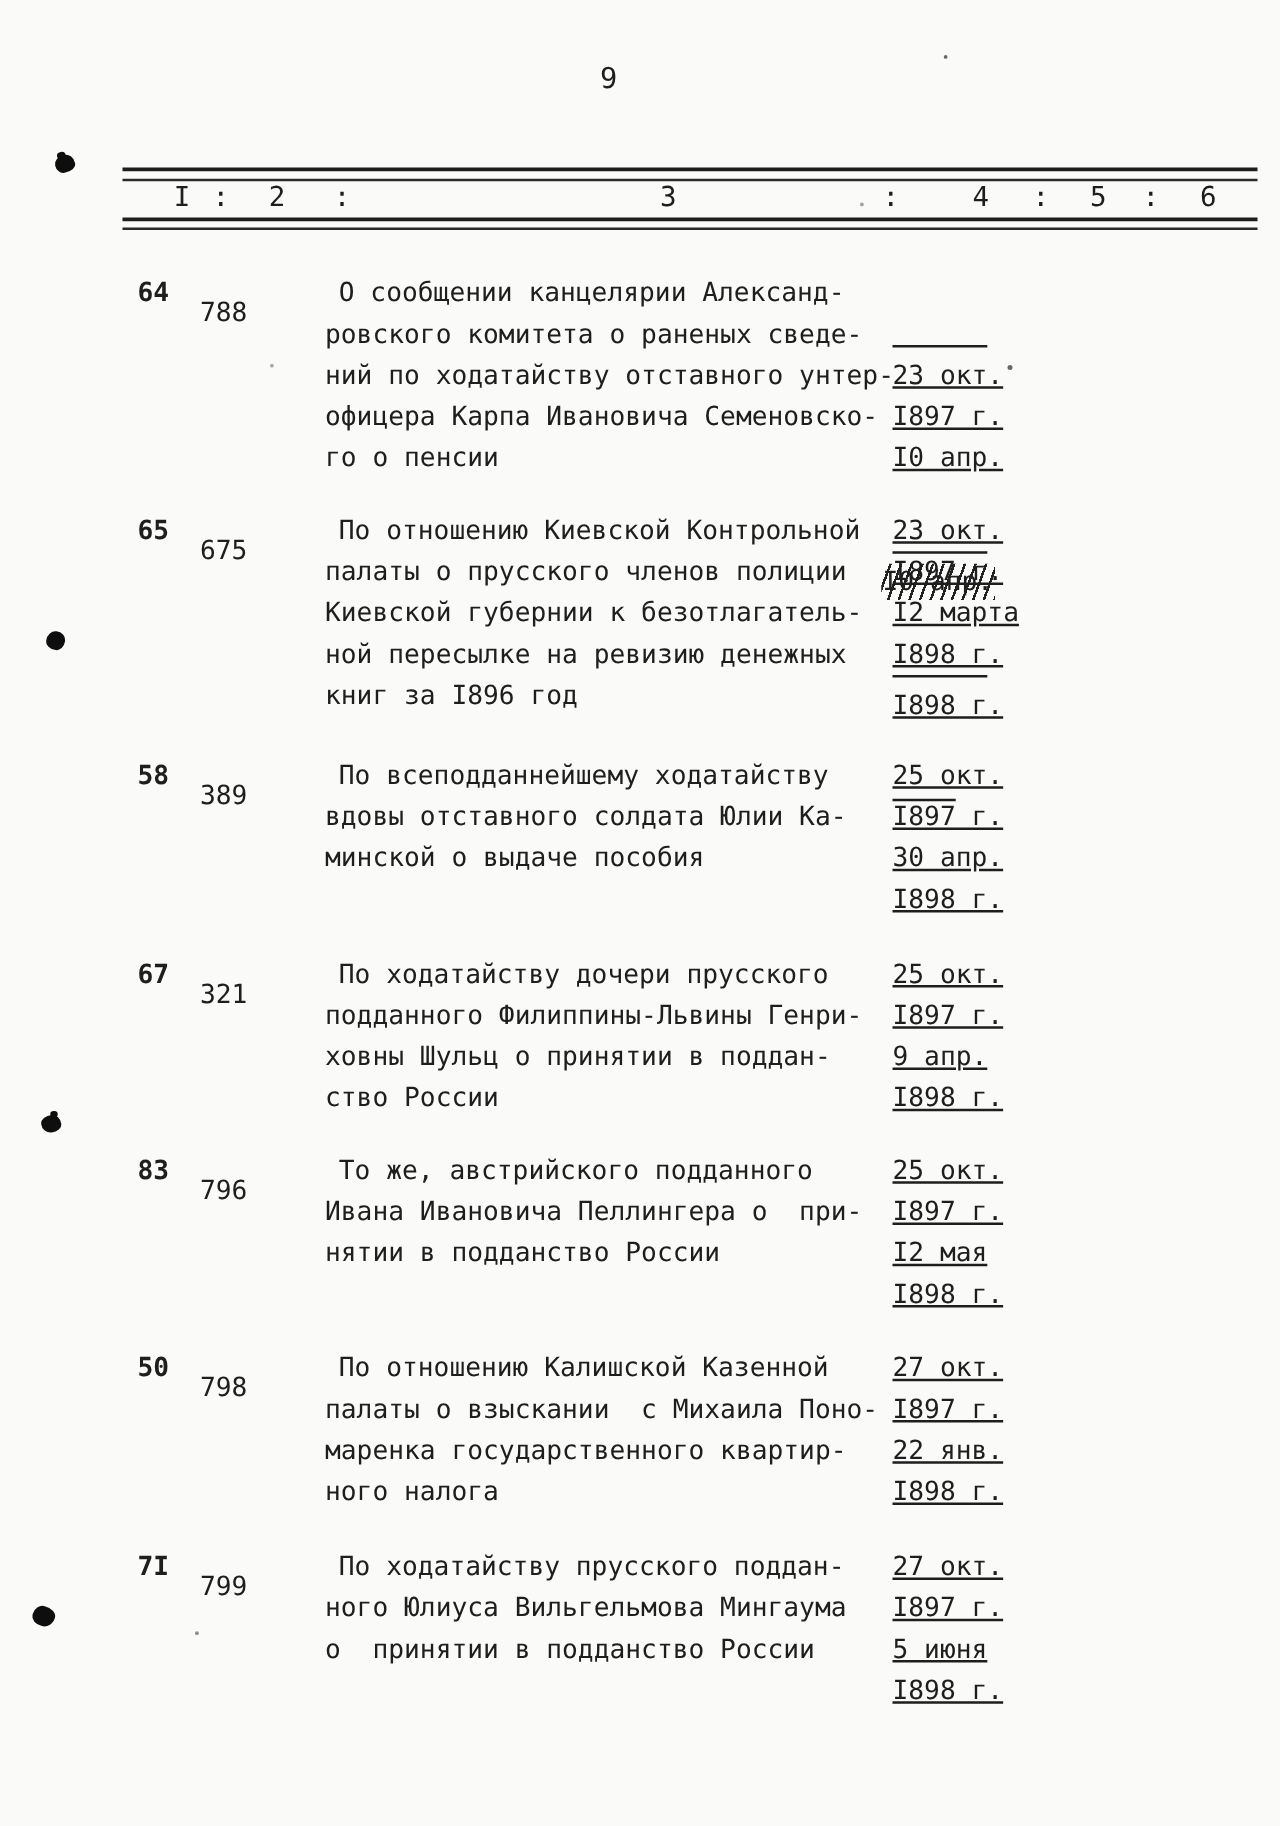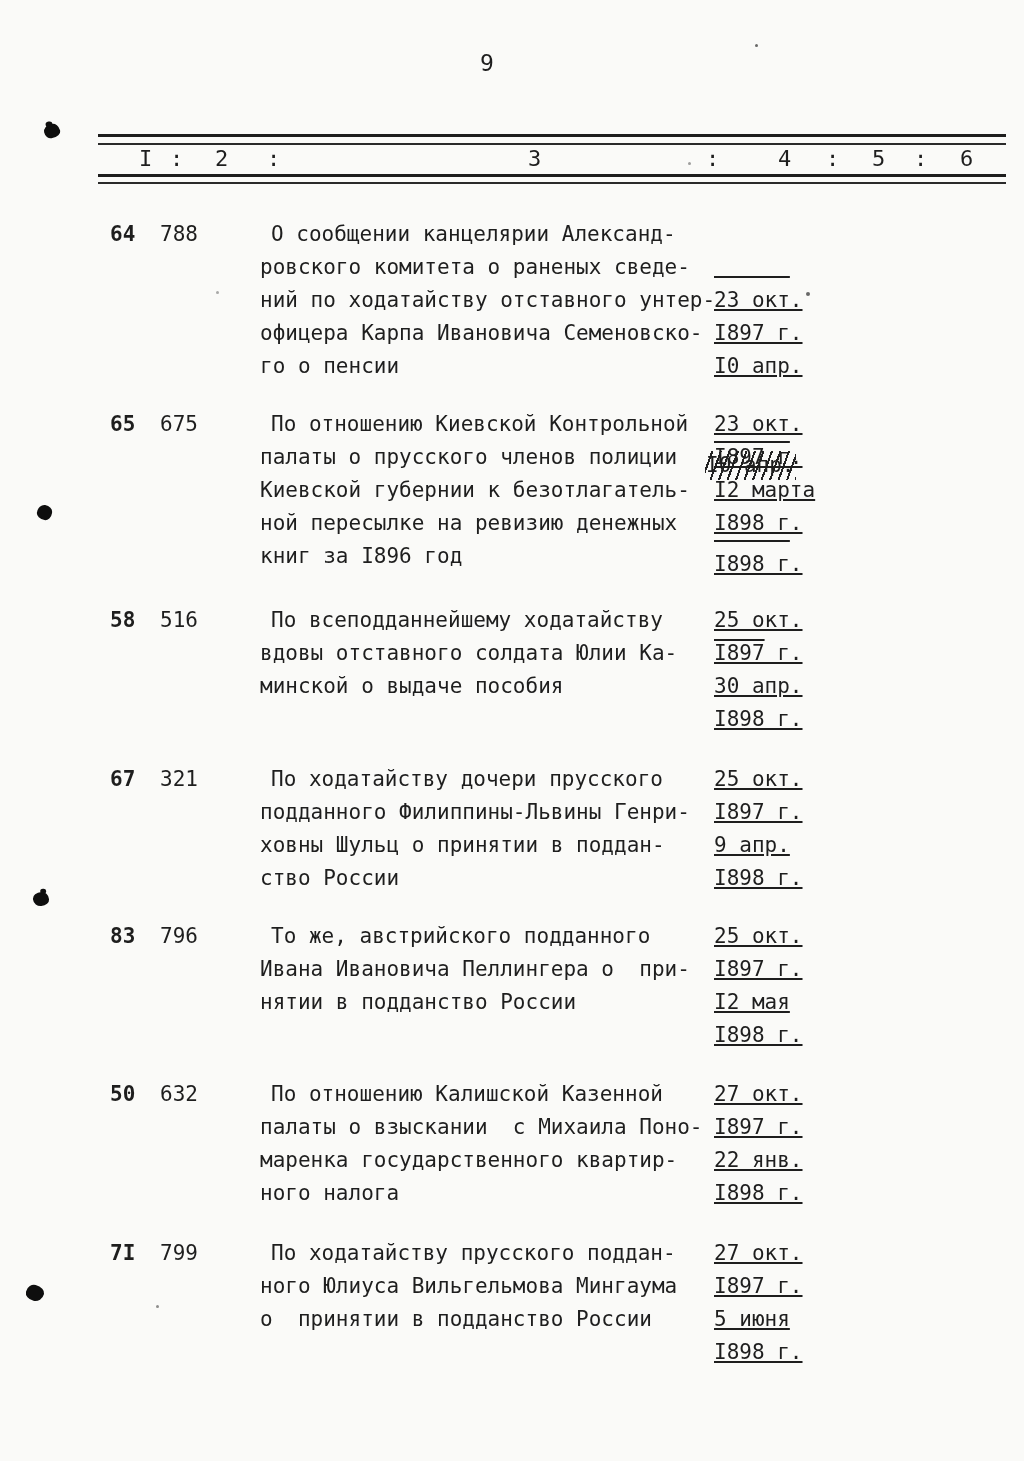--- a/index.html
+++ b/index.html
@@ -33,21 +33,21 @@
   .hdr span:nth-child(5){left:528px;}
   .hdr span:nth-child(6){left:706px;}
   .hdr span:nth-child(7){left:778px;}
   .hdr span:nth-child(8){left:826px;}
   .hdr span:nth-child(9){left:872px;}
   .hdr span:nth-child(10){left:914px;}
   .hdr span:nth-child(11){left:960px;}
   
   .entry{position:absolute;left:0;width:1024px;font-size:21px;line-height:33px;}
   .entry .no{position:absolute;left:110px;top:0;white-space:pre;font-weight:bold;}
-  .entry .file{position:absolute;left:160px;top:0;white-space:pre;}
+  .entry .file{position:absolute;left:160px;top:16px;white-space:pre;}
   .entry .desc{position:absolute;left:260px;top:0;white-space:pre;text-indent:11px;}
   .entry .dates{position:absolute;left:714px;top:0;white-space:pre;text-decoration:underline;}
   .entry .dates > div{white-space:pre;}
   
   .struck{position:relative;display:inline-block;margin-left:-8px;}
   .struck::after{
     content:"";position:absolute;left:-1px;right:-1px;top:2px;bottom:2px;
     background:repeating-linear-gradient(110deg,transparent 0px,transparent 6px,#222 6px,#222 8px);
     pointer-events:none;
   }
@@ -130,21 +130,21 @@
 ной пересылке на ревизию денежных
 книг за I896 год</div>
     <div class="dates">23 окт.
 I897 г.
 I2 марта
 I898 г.</div>
   </section>
 
   <section class="entry" style="top:604px">
     <span class="no">58</span>
-    <span class="file">516</span>
+    <span class="file">389</span>
     <div class="desc">По всеподданнейшему ходатайству
 вдовы отставного солдата Юлии Ка-
 минской о выдаче пособия</div>
     <div class="dates">25 окт.
 I897 г.
 30 апр.
 I898 г.</div>
   </section>
 
   <section class="entry" style="top:763px">
@@ -167,21 +167,21 @@
 Ивана Ивановича Пеллингера о  при-
 нятии в подданство России</div>
     <div class="dates">25 окт.
 I897 г.
 I2 мая
 I898 г.</div>
   </section>
 
   <section class="entry" style="top:1078px">
     <span class="no">50</span>
-    <span class="file">632</span>
+    <span class="file">798</span>
     <div class="desc">По отношению Калишской Казенной
 палаты о взыскании  с Михаила Поно-
 маренка государственного квартир-
 ного налога</div>
     <div class="dates">27 окт.
 I897 г.
 22 янв.
 I898 г.</div>
   </section>
 

